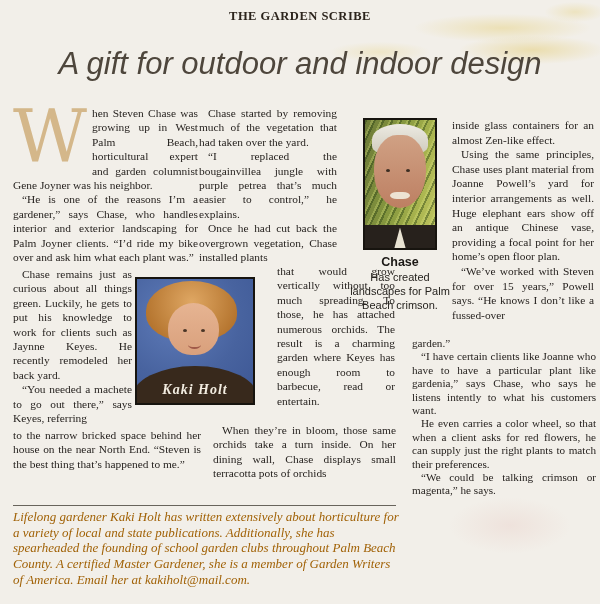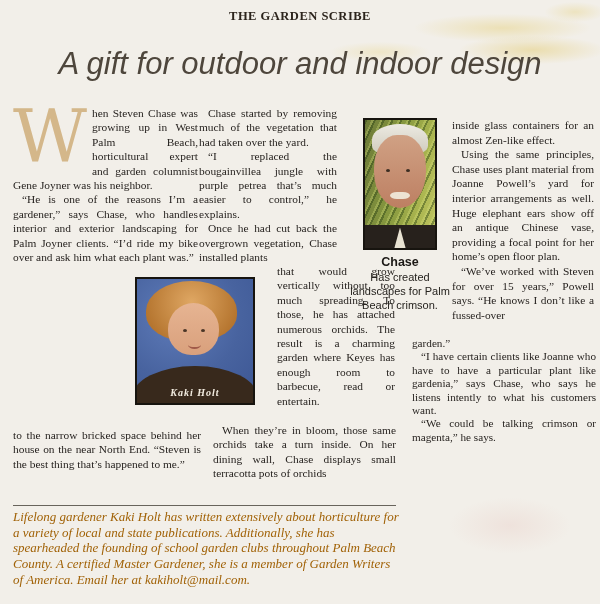--- a/index.html
+++ b/index.html
@@ -41,21 +41,21 @@
              background:radial-gradient(circle at 50% 35%,#dfa763,#b5752f 78%);}
   .kaki-face{position:absolute;left:27%;top:19%;width:44%;height:42%;border-radius:50% 50% 46% 46%;
              background:linear-gradient(180deg,#e6b492,#d9a07c);}
   .kaki-eye{position:absolute;width:4px;height:3px;background:#4a3526;border-radius:50%;}
   #keye1{left:40%;top:40%;} #keye2{left:55%;top:40%;}
   .kaki-mouth{position:absolute;left:44%;top:50%;width:13px;height:6px;
               border-bottom:2px solid #a05a49;border-radius:50%;}
   .kaki-top{position:absolute;left:-4%;bottom:-2%;width:108%;height:32%;background:#38291c;
             border-radius:50% 50% 0 0/80% 80% 0 0;}
   .kaki-caption{position:absolute;left:0;bottom:5px;width:100%;text-align:center;
-                font-style:italic;font-weight:bold;font-size:10px;color:#f2ece0;letter-spacing:1px;}
+                font-style:italic;font-weight:bold;font-size:14px;color:#f2ece0;letter-spacing:1px;}
 
   .chase-photo{left:363px;top:118px;width:74px;height:132px;
                background:linear-gradient(100deg,#6d7a38 0%,#87993f 45%,#aab54f 75%,#c2c764 100%);}
   .fronds{position:absolute;left:0;top:0;right:0;bottom:0;
           background:repeating-linear-gradient(115deg,rgba(34,58,16,.40) 0 2px,rgba(0,0,0,0) 2px 6px,rgba(214,224,124,.30) 6px 8px);}
   .chase-hair{position:absolute;left:10%;top:3%;width:80%;height:24%;border-radius:50% 50% 30% 30%;
               background:linear-gradient(#eceae2,#cfcabc);}
   .chase-face{position:absolute;left:13%;top:12%;width:74%;height:57%;border-radius:46% 46% 52% 52%;
               background:linear-gradient(#d0a184,#bd7f62);}
   .chase-eye{position:absolute;width:4px;height:3px;background:#3c2d22;border-radius:50%;}
@@ -87,20 +87,24 @@
   <div class="smudge" id="sm5"></div>
 
   <div class="kicker">THE GARDEN SCRIBE</div>
   <h1 class="headline">A gift for outdoor and indoor design</h1>
 
   <div class="tblock" id="col1a">
     <p><span class="dropcap">W</span><span>hen Steven Chase was growing up in West Palm Beach, horticultural expert and garden columnist Gene Joyner was his neighbor.</span></p>
     <p class="indent">“He is one of the reasons I’m a gardener,” says Chase, who handles interior and exterior landscaping for Palm Joyner clients. “I’d ride my bike over and ask him what each plant was.”</p>
   </div>
 
+  <div class="tblock" id="col1b">
+    <p class="indent">Chase remains just as curious about all things green. Luckily, he gets to put his knowledge to work for clients such as Jaynne Keyes. He recently remodeled her back yard.</p>
+    <p class="indent">“You needed a machete to go out there,” says Keyes, referring</p>
+  </div>
 
   <div class="tblock" id="col1c">
     <p>to the narrow bricked space behind her house on the near North End. “Steven is the best thing that’s happened to me.”</p>
   </div>
 
   <figure class="kaki-photo">
     <div class="kaki-hair"></div>
     <div class="kaki-face"></div>
     <div class="kaki-eye" id="keye1"></div>
     <div class="kaki-eye" id="keye2"></div>
@@ -141,19 +145,20 @@
 
   <div class="tblock" id="col3a">
     <p>inside glass containers for an almost Zen-like effect.</p>
     <p class="indent">Using the same principles, Chase uses plant material from Joanne Powell’s yard for interior arrangements as well. Huge elephant ears show off an antique Chinese vase, providing a focal point for her home’s open floor plan.</p>
     <p class="indent">“We’ve worked with Steven for over 15 years,” Powell says. “He knows I don’t like a fussed-over</p>
   </div>
 
   <div class="tblock" id="col3b">
     <p>garden.”</p>
     <p class="indent">“I have certain clients like Joanne who have to have a particular plant like gardenia,” says Chase, who says he listens intently to what his customers want.</p>
+    <p class="indent">He even carries a color wheel, so that when a client asks for red flowers, he can supply just the right plants to match their preferences.</p>
     <p class="indent">“We could be talking crimson or magenta,” he says.</p>
   </div>
 
   <hr class="footer-rule">
   <p class="footer">Lifelong gardener Kaki Holt has written extensively about horticulture for a variety of local and state publications. Additionally, she has spearheaded the founding of school garden clubs throughout Palm Beach County. A certified Master Gardener, she is a member of Garden Writers of America. Email her at kakiholt@mail.com.</p>
 
 </div>
 
 </body></html>

